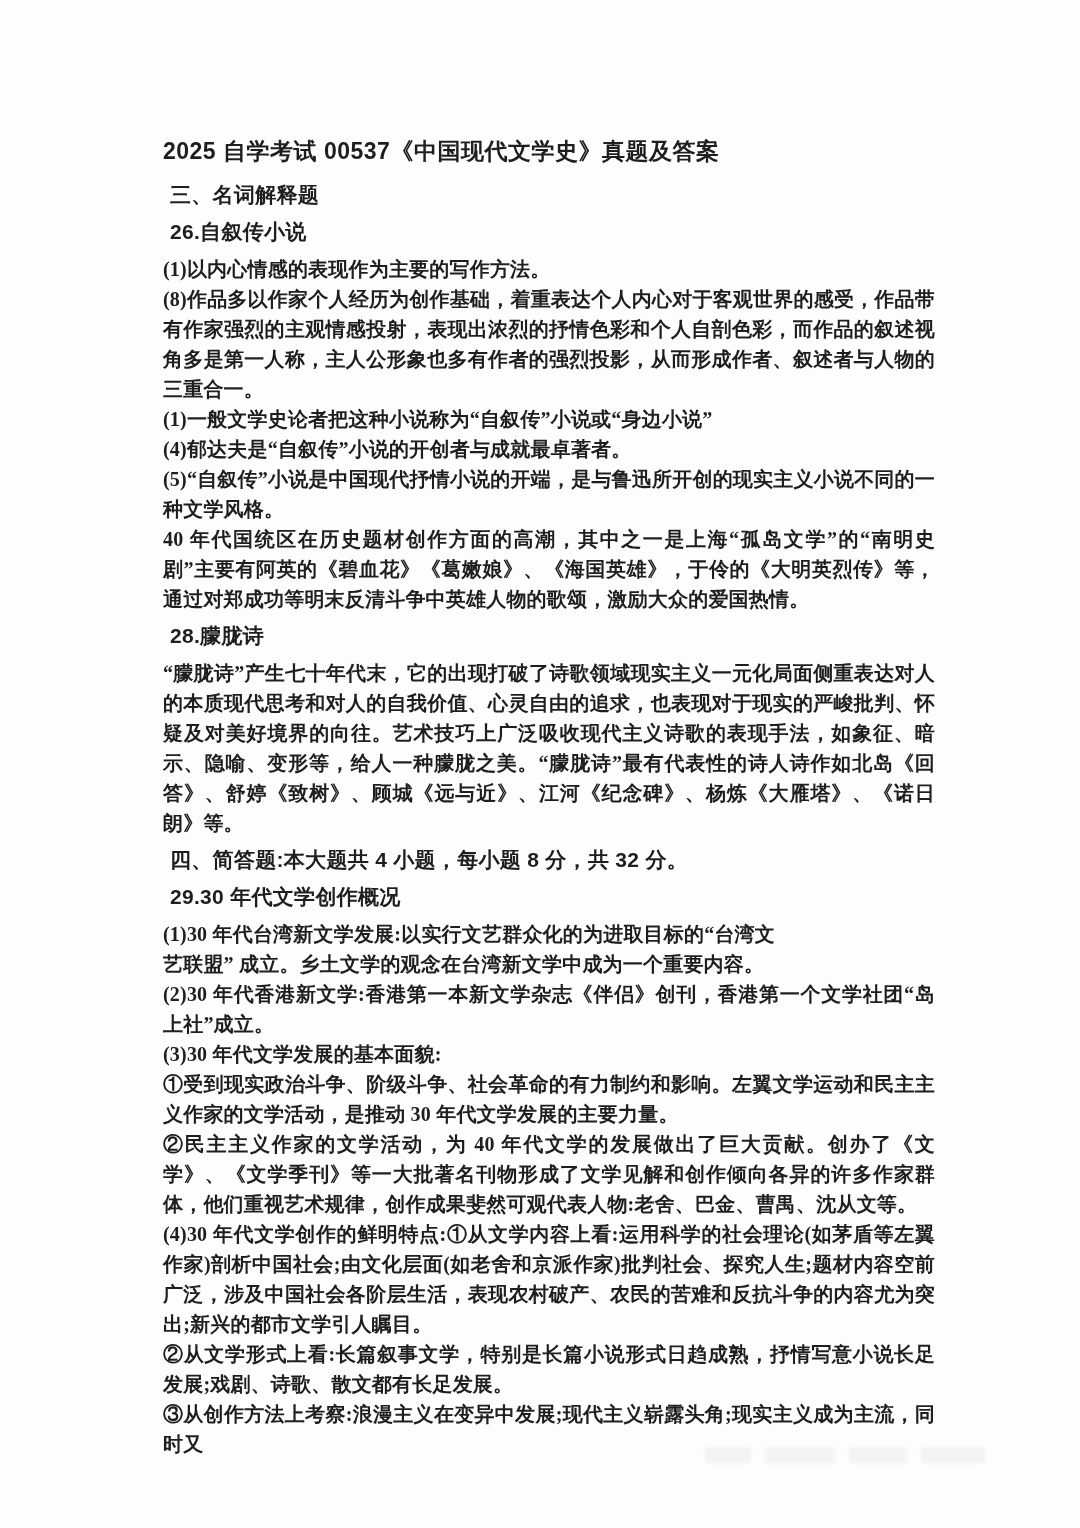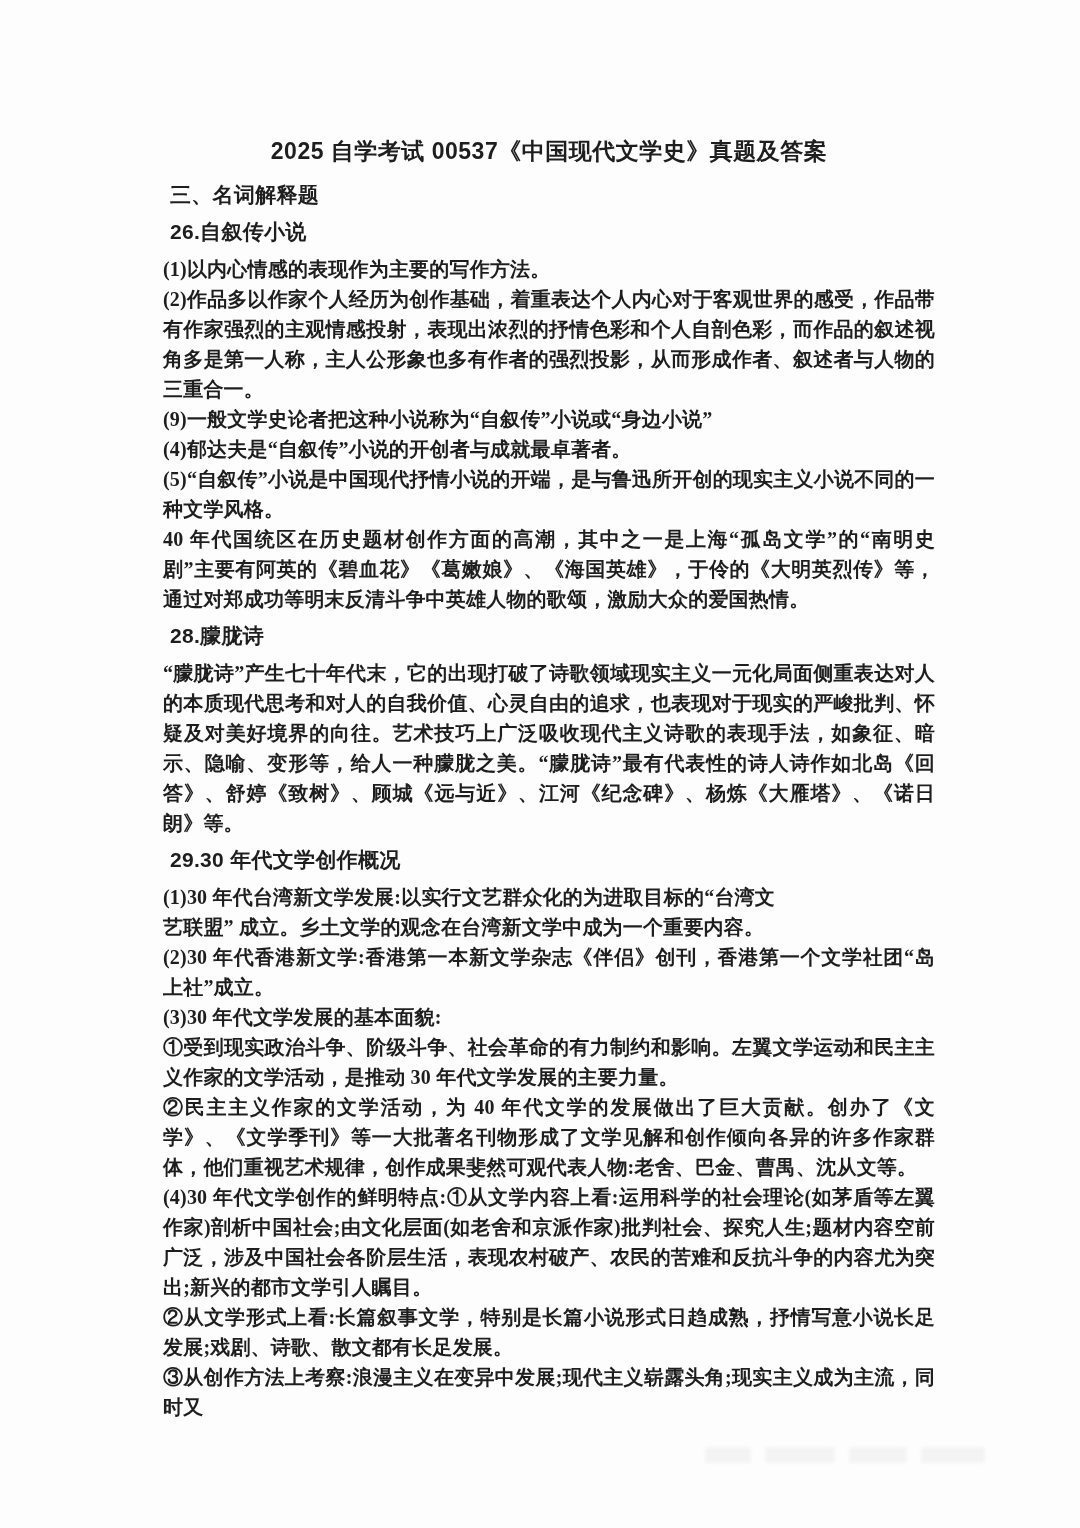--- a/index.html
+++ b/index.html
@@ -15,21 +15,20 @@
     background: #fdfdfd;
     color: #1e1e1e;
     padding: 136px 145px 40px 163px;
     overflow: hidden;
     font-family: "Liberation Serif", "DejaVu Serif", serif;
   }
   .doc-title {
     font-family: "Liberation Sans", "DejaVu Sans", sans-serif;
     font-size: 23px;
     font-weight: 700;
-    text-align: center;
     letter-spacing: 0.5px;
     margin: 0 0 14px 0;
     line-height: 30px;
   }
   h2.sec-heading, h3.item-heading {
     font-family: "Liberation Sans", "DejaVu Sans", sans-serif;
     font-size: 21px;
     font-weight: 700;
     margin: 7px;
     line-height: 30px;
@@ -75,32 +74,33 @@
 
 <div class="page">
 
   <h1 class="doc-title">2025 自学考试 00537《中国现代文学史》真题及答案</h1>
 
   <section>
     <h2 class="sec-heading">三、名词解释题</h2>
 
     <h3 class="item-heading">26.自叙传小说</h3>
     <p class="body-text">(1)以内心情感的表现作为主要的写作方法。</p>
-    <p class="body-text">(2)作品多以作家个人经历为创作基础，着重表达个人内心对于客观世界的感受，作品带有作家强烈的主观情感投射，表现出浓烈的抒情色彩和个人自剖色彩，而作品的叙述视角多是第一人称，主人公形象也多有作者的强烈投影，从而形成作者、叙述者与人物的三重合一。</p>
-    <p class="body-text">(9)一般文学史论者把这种小说称为“自叙传”小说或“身边小说”</p>
+    <p class="body-text">(8)作品多以作家个人经历为创作基础，着重表达个人内心对于客观世界的感受，作品带有作家强烈的主观情感投射，表现出浓烈的抒情色彩和个人自剖色彩，而作品的叙述视角多是第一人称，主人公形象也多有作者的强烈投影，从而形成作者、叙述者与人物的三重合一。</p>
+    <p class="body-text">(1)一般文学史论者把这种小说称为“自叙传”小说或“身边小说”</p>
     <p class="body-text">(4)郁达夫是“自叙传”小说的开创者与成就最卓著者。</p>
     <p class="body-text">(5)“自叙传”小说是中国现代抒情小说的开端，是与鲁迅所开创的现实主义小说不同的一种文学风格。</p>
 
     <p class="body-text">40 年代国统区在历史题材创作方面的高潮，其中之一是上海“孤岛文学”的“南明史剧”主要有阿英的《碧血花》《葛嫩娘》、《海国英雄》，于伶的《大明英烈传》等，通过对郑成功等明末反清斗争中英雄人物的歌颂，激励大众的爱国热情。</p>
 
     <h3 class="item-heading gap">28.朦胧诗</h3>
     <p class="body-text">“朦胧诗”产生七十年代末，它的出现打破了诗歌领域现实主义一元化局面侧重表达对人的本质现代思考和对人的自我价值、心灵自由的追求，也表现对于现实的严峻批判、怀疑及对美好境界的向往。艺术技巧上广泛吸收现代主义诗歌的表现手法，如象征、暗示、隐喻、变形等，给人一种朦胧之美。“朦胧诗”最有代表性的诗人诗作如北岛《回答》、舒婷《致树》、顾城《远与近》、江河《纪念碑》、杨炼《大雁塔》、《诺日朗》等。</p>
   </section>
 
   <section>
+    <h2 class="sec-heading gap-lg">四、简答题:本大题共 4 小题，每小题 8 分，共 32 分。</h2>
 
     <h3 class="item-heading">29.30 年代文学创作概况</h3>
     <p class="body-text">(1)30 年代台湾新文学发展:以实行文艺群众化的为进取目标的“台湾文</p>
     <p class="body-text">艺联盟” 成立。乡土文学的观念在台湾新文学中成为一个重要内容。</p>
     <p class="body-text">(2)30 年代香港新文学:香港第一本新文学杂志《伴侣》创刊，香港第一个文学社团“岛上社”成立。</p>
     <p class="body-text">(3)30 年代文学发展的基本面貌:</p>
     <p class="body-text">①受到现实政治斗争、阶级斗争、社会革命的有力制约和影响。左翼文学运动和民主主义作家的文学活动，是推动 30 年代文学发展的主要力量。</p>
     <p class="body-text">②民主主义作家的文学活动，为 40 年代文学的发展做出了巨大贡献。创办了《文学》、《文学季刊》等一大批著名刊物形成了文学见解和创作倾向各异的许多作家群体，他们重视艺术规律，创作成果斐然可观代表人物:老舍、巴金、曹禺、沈从文等。</p>
     <p class="body-text">(4)30 年代文学创作的鲜明特点:①从文学内容上看:运用科学的社会理论(如茅盾等左翼作家)剖析中国社会;由文化层面(如老舍和京派作家)批判社会、探究人生;题材内容空前广泛，涉及中国社会各阶层生活，表现农村破产、农民的苦难和反抗斗争的内容尤为突出;新兴的都市文学引人瞩目。</p>
     <p class="body-text">②从文学形式上看:长篇叙事文学，特别是长篇小说形式日趋成熟，抒情写意小说长足发展;戏剧、诗歌、散文都有长足发展。</p>

